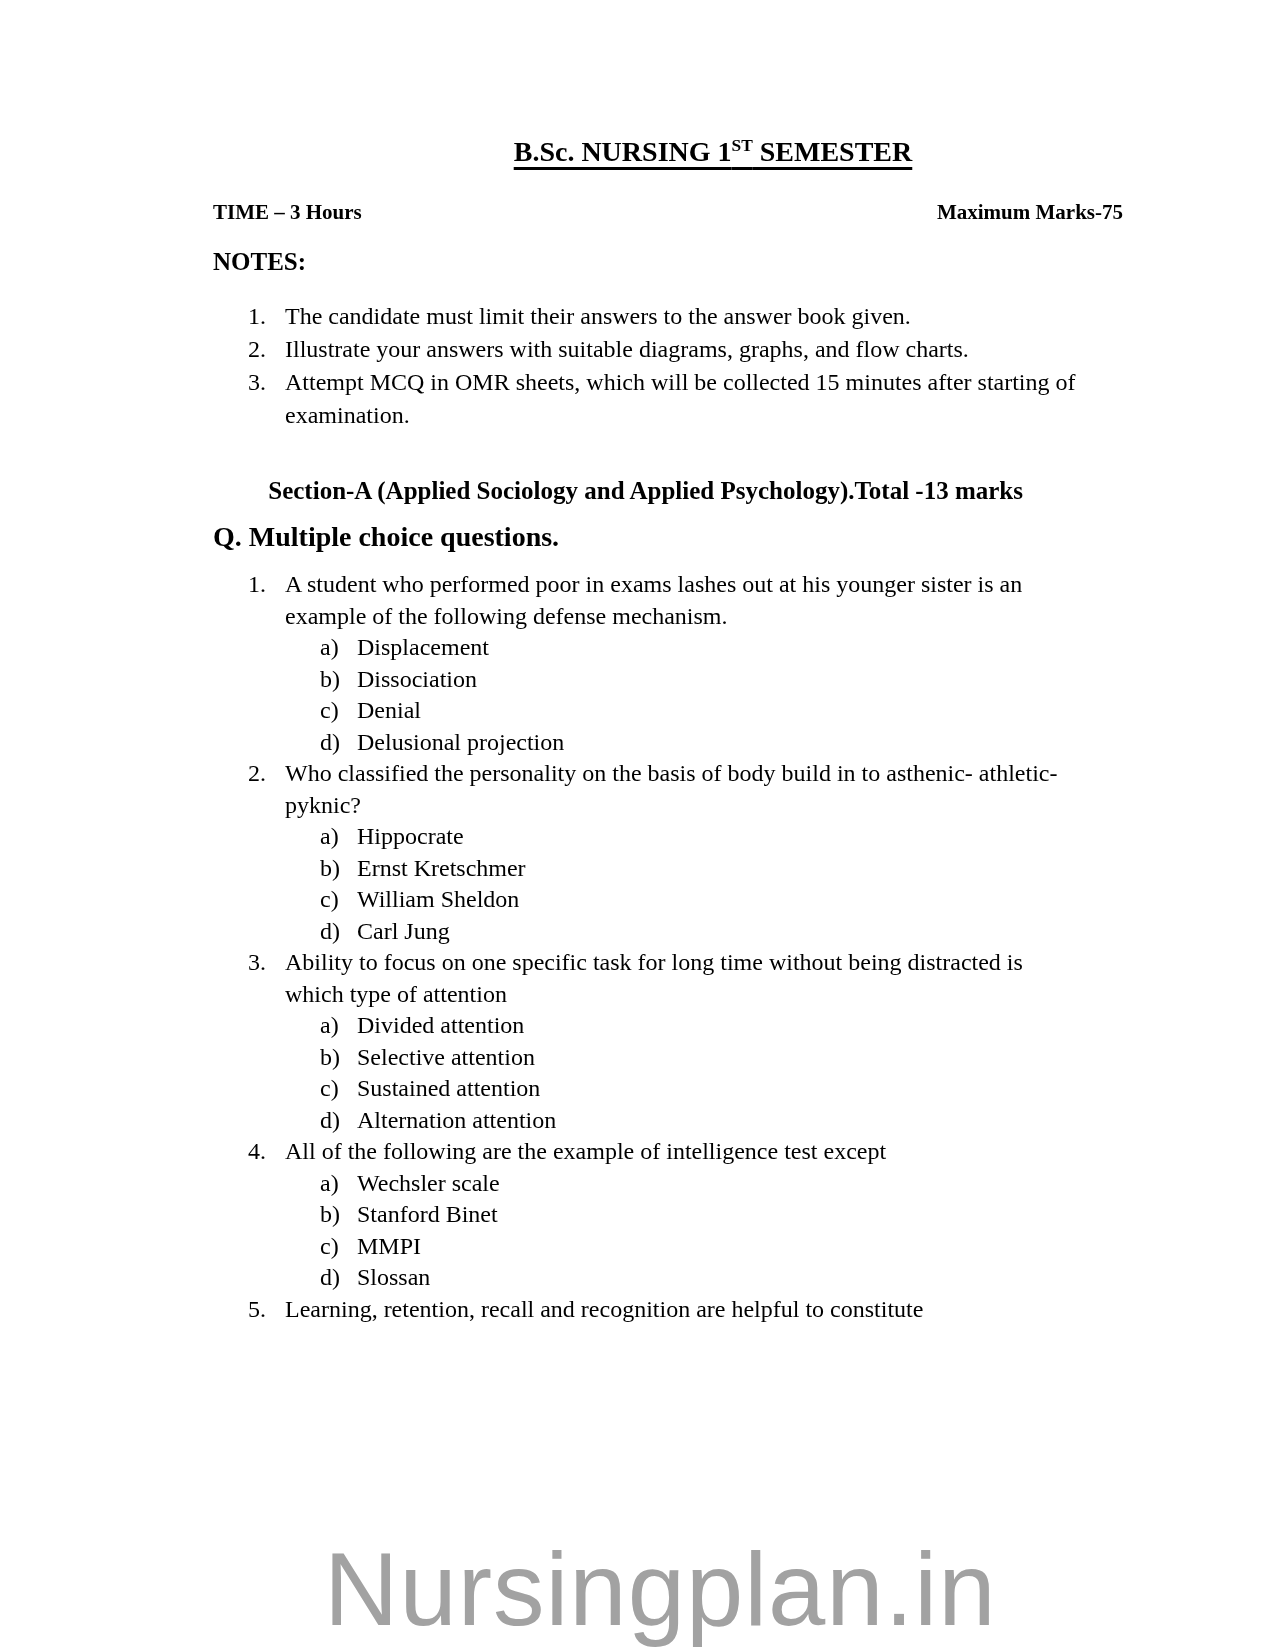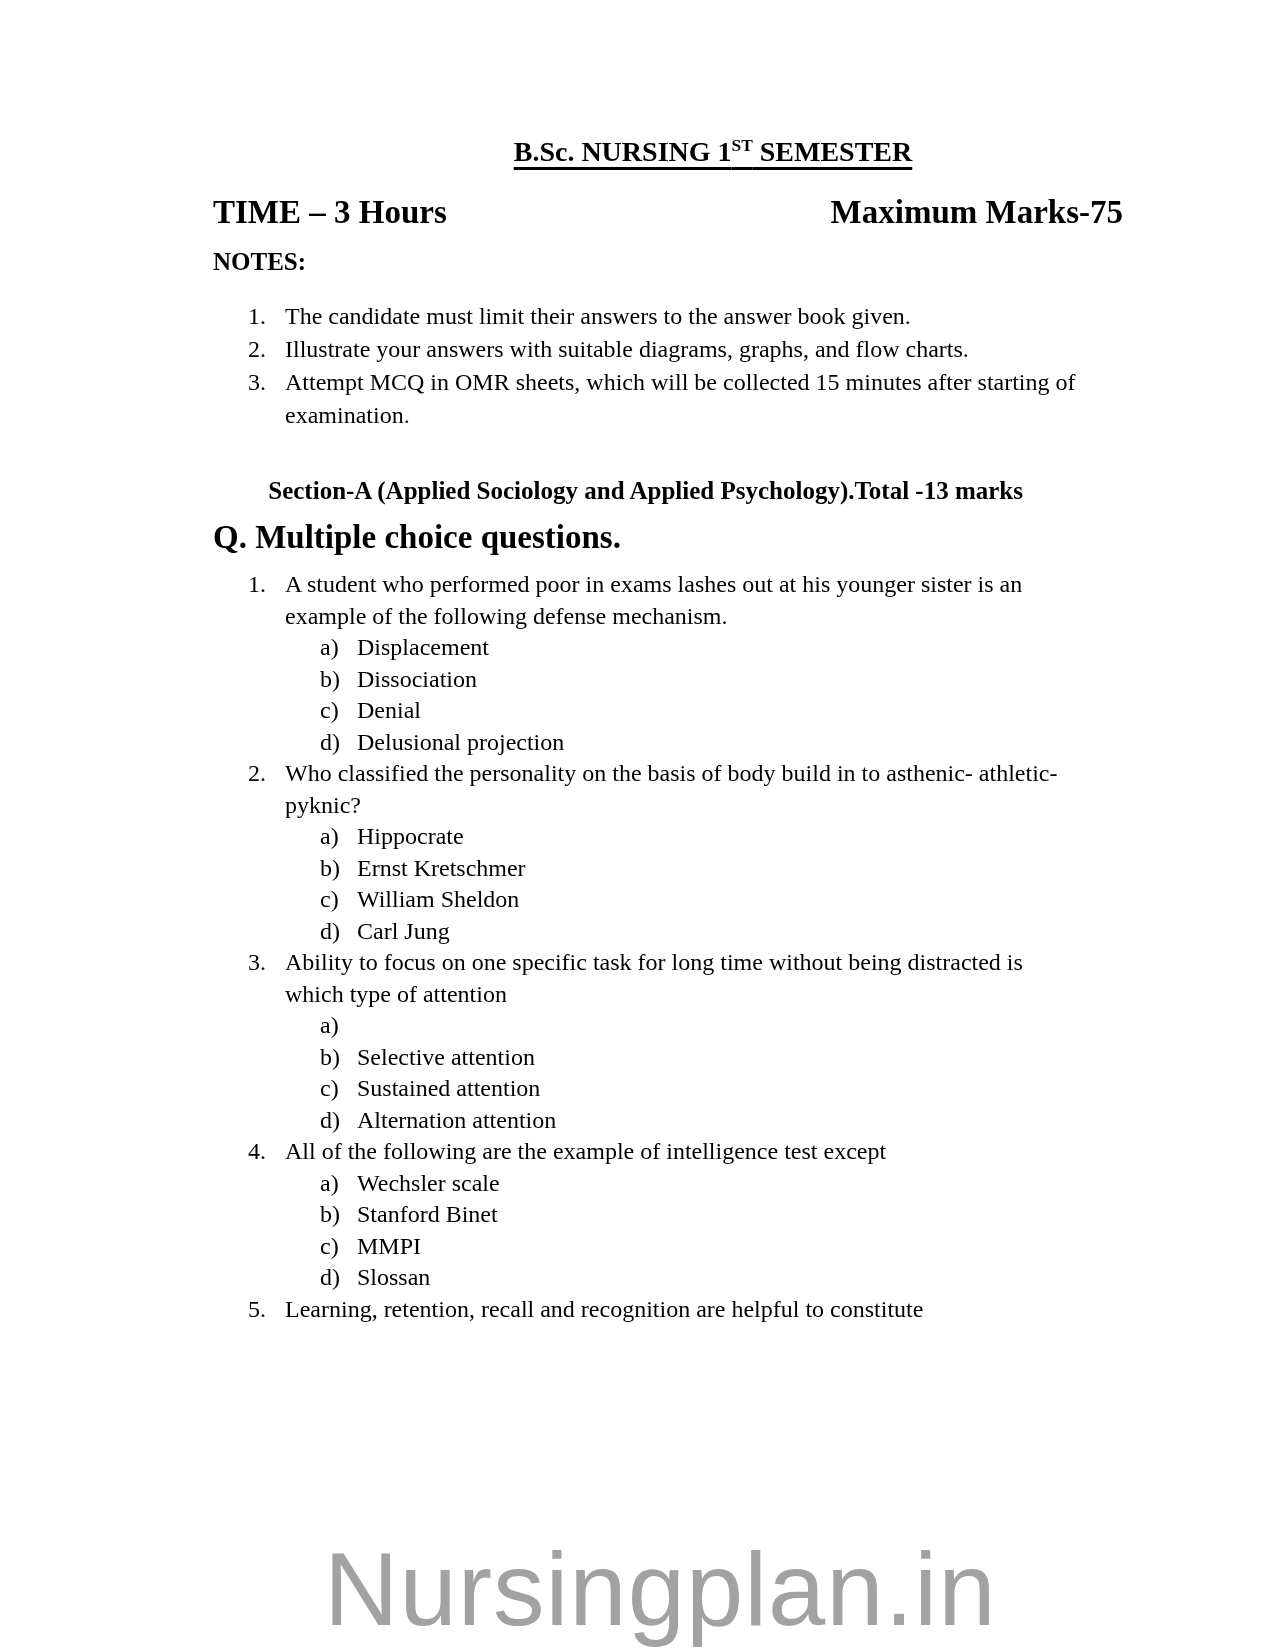--- a/index.html
+++ b/index.html
@@ -37,21 +37,21 @@
     text-decoration: underline;
     text-decoration-thickness: 3px;
     text-underline-offset: 6px;
   }
 
   .meta-row {
     margin-top: 26px;
     display: flex;
     justify-content: space-between;
     font-weight: 700;
-    font-size: 33px;
+    font-size: 21px;
     line-height: 32px;
     align-items: flex-end;
   }
 
   .notes-heading {
     margin-top: 18px;
     font-weight: 700;
     font-size: 25px;
     line-height: 32px;
   }
@@ -72,21 +72,21 @@
     justify-content: flex-end;
     font-weight: 700;
     font-size: 25px;
     line-height: 32px;
   }
   .section-total { margin-right: 100px; white-space: nowrap; }
 
   .mcq-heading {
     margin-top: 14px;
     font-weight: 700;
-    font-size: 33px;
+    font-size: 28px;
     line-height: 32px;
   }
 
   .questions {
     margin-top: 16px;
     margin-right: 38px;
     font-size: 24px;
     line-height: 31.5px;
   }
   .opt-row { display: flex; }
@@ -193,20 +193,21 @@
         </div>
       </div>
 
       <div>
         <div class="list-row">
           <span class="num-col">3.</span>
           <span class="txt-col">Ability to focus on one specific task for long time without being distracted is which type of attention</span>
         </div>
         <div class="opt-row">
           <span class="opt-letter">a)</span>
+          <span class="opt-text">Divided attention</span>
         </div>
         <div class="opt-row">
           <span class="opt-letter">b)</span>
           <span class="opt-text">Selective attention</span>
         </div>
         <div class="opt-row">
           <span class="opt-letter">c)</span>
           <span class="opt-text">Sustained attention</span>
         </div>
         <div class="opt-row">

